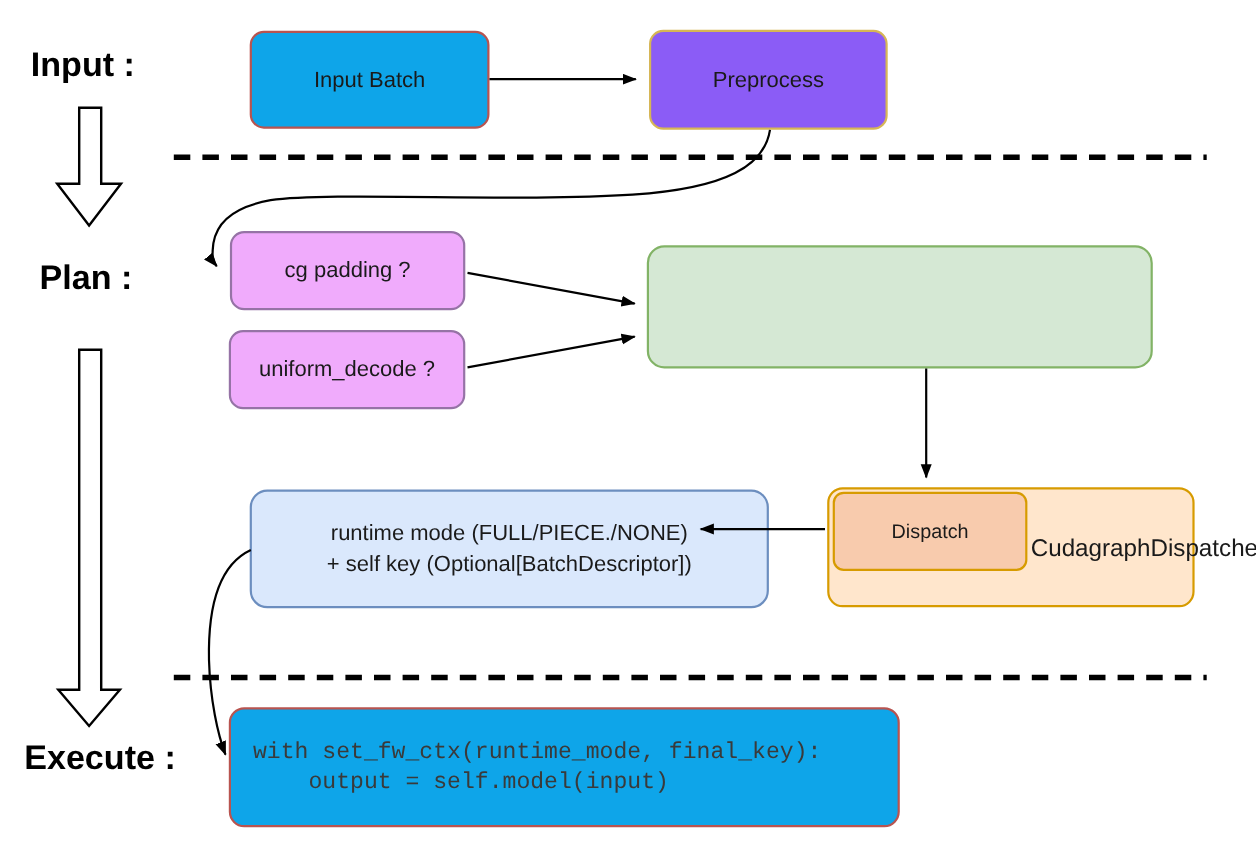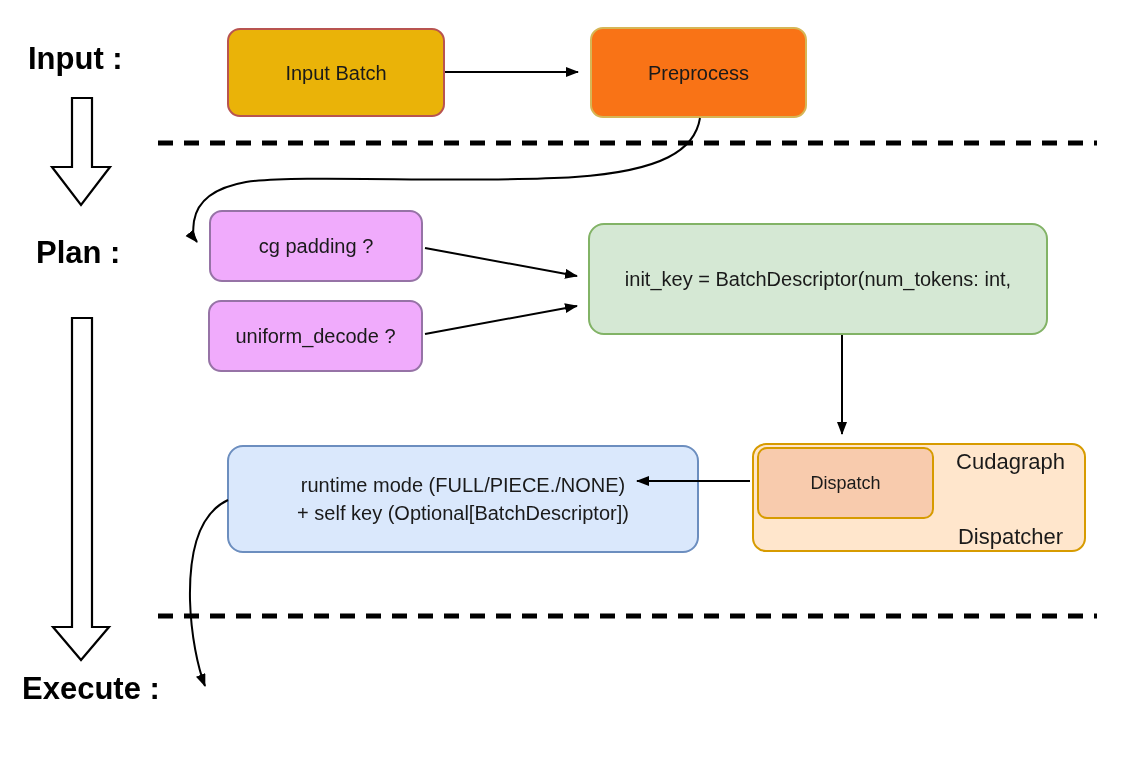--- a/index.html
+++ b/index.html
@@ -9,42 +9,42 @@
   }
   .section-label{
     position:absolute;font-weight:bold;font-size:31px;color:#000000;line-height:34px;white-space:nowrap;
   }
   .node{
     position:absolute;display:flex;flex-direction:column;align-items:center;justify-content:center;
     border:2px solid;border-radius:13px;box-sizing:border-box;text-align:center;
     font-size:20px;line-height:28px;color:#1a1a1a;
   }
   .node .ln{white-space:nowrap;}
-  .red    {background:#eab308;border-color:#B85450;}
-  .yellow {background:#f97316;border-color:#D6B656;justify-content:center;}
+  .red    {background:#0ea5e9;border-color:#B85450;}
+  .yellow {background:#8b5cf6;border-color:#D6B656;justify-content:center;}
   .purple {background:#f0abfc;border-color:#9673A6;}
   .green  {background:#D5E8D4;border-color:#82B366;}
   .orange {background:#FFE6CC;border-color:#D79B00;}
   .blue   {background:#DAE8FC;border-color:#6C8EBF;}
 
   #node-input-batch    {left:227px;top:28px; width:218px;height:89px;}
   #node-preprocess     {left:590px;top:27px; width:217px;height:91px;}
   #node-cg-padding     {left:209px;top:210px;width:214px;height:72px;}
   #node-uniform-decode {left:208px;top:300px;width:215px;height:72px;}
   #node-init-key       {left:588px;top:223px;width:460px;height:112px;border-radius:16px;}
   #node-cudagraph      {left:752px;top:443px;width:334px;height:109px;border-radius:14px;display:block;}
   #node-dispatch{
     position:absolute;left:3px;top:2px;width:177px;height:72px;border-radius:10px;
     background:#F8CBAD;border:2px solid #D79B00;box-sizing:border-box;
     display:flex;align-items:center;justify-content:center;font-size:18px;
   }
   #cudagraph-label{
     position:absolute;left:183px;top:0;right:0;height:100%;
-    display:flex;flex-direction:column;align-items:center;justify-content:flex-start;
-    font-size:22px;line-height:33px;gap:42px;
+    display:flex;flex-direction:row;align-items:center;justify-content:space-between;
+    font-size:22px;line-height:33px;
   }
   #node-runtime-mode   {left:227px;top:445px;width:472px;height:108px;border-radius:16px;font-size:20px;}
   #node-execute-code{
     left:208px;top:643px;width:610px;height:109px;border-radius:14px;
     align-items:flex-start;padding-left:20px;
     font-family:"Liberation Mono","DejaVu Sans Mono",monospace;
     font-size:21px;line-height:27px;color:#3a3a3a;text-align:left;
   }
   .code-line{white-space:pre;}
   #arrow-layer{position:absolute;left:0;top:0;width:1142px;height:770px;pointer-events:none;}
@@ -71,38 +71,41 @@
 
   <div class="node purple" id="node-cg-padding">
     <div class="ln">cg padding ?</div>
   </div>
 
   <div class="node purple" id="node-uniform-decode">
     <div class="ln">uniform_decode ?</div>
   </div>
 
   <div class="node green" id="node-init-key">
-    <div class="ln">init_key = BatchDescriptor(num_tokens: int,</div>
   </div>
 
   <div class="node orange" id="node-cudagraph">
     <div id="node-dispatch">
       <div class="ln">Dispatch</div>
     </div>
     <div id="cudagraph-label">
       <div class="ln">Cudagraph</div>
       <div class="ln">Dispatcher</div>
     </div>
   </div>
 
   <div class="node blue" id="node-runtime-mode">
     <div class="ln">runtime mode (FULL/PIECE./NONE)</div>
     <div class="ln">+ self key (Optional[BatchDescriptor])</div>
   </div>
 
+  <div class="node red" id="node-execute-code">
+    <div class="code-line">with set_fw_ctx(runtime_mode, final_key):</div>
+    <div class="code-line">    output = self.model(input)</div>
+  </div>
 
   <svg id="arrow-layer" viewBox="0 0 1142 770" xmlns="http://www.w3.org/2000/svg">
     <defs>
       <marker id="ah" markerWidth="14" markerHeight="12" refX="12" refY="5" orient="auto" markerUnits="userSpaceOnUse">
         <path d="M0,0 L13,5 L0,10 Z" style="fill:#000;stroke:none;"></path>
       </marker>
     </defs>
 
     <line class="dashed" x1="158" y1="143" x2="1097" y2="143"></line>
     <line class="dashed" x1="158" y1="616" x2="1097" y2="616"></line>

